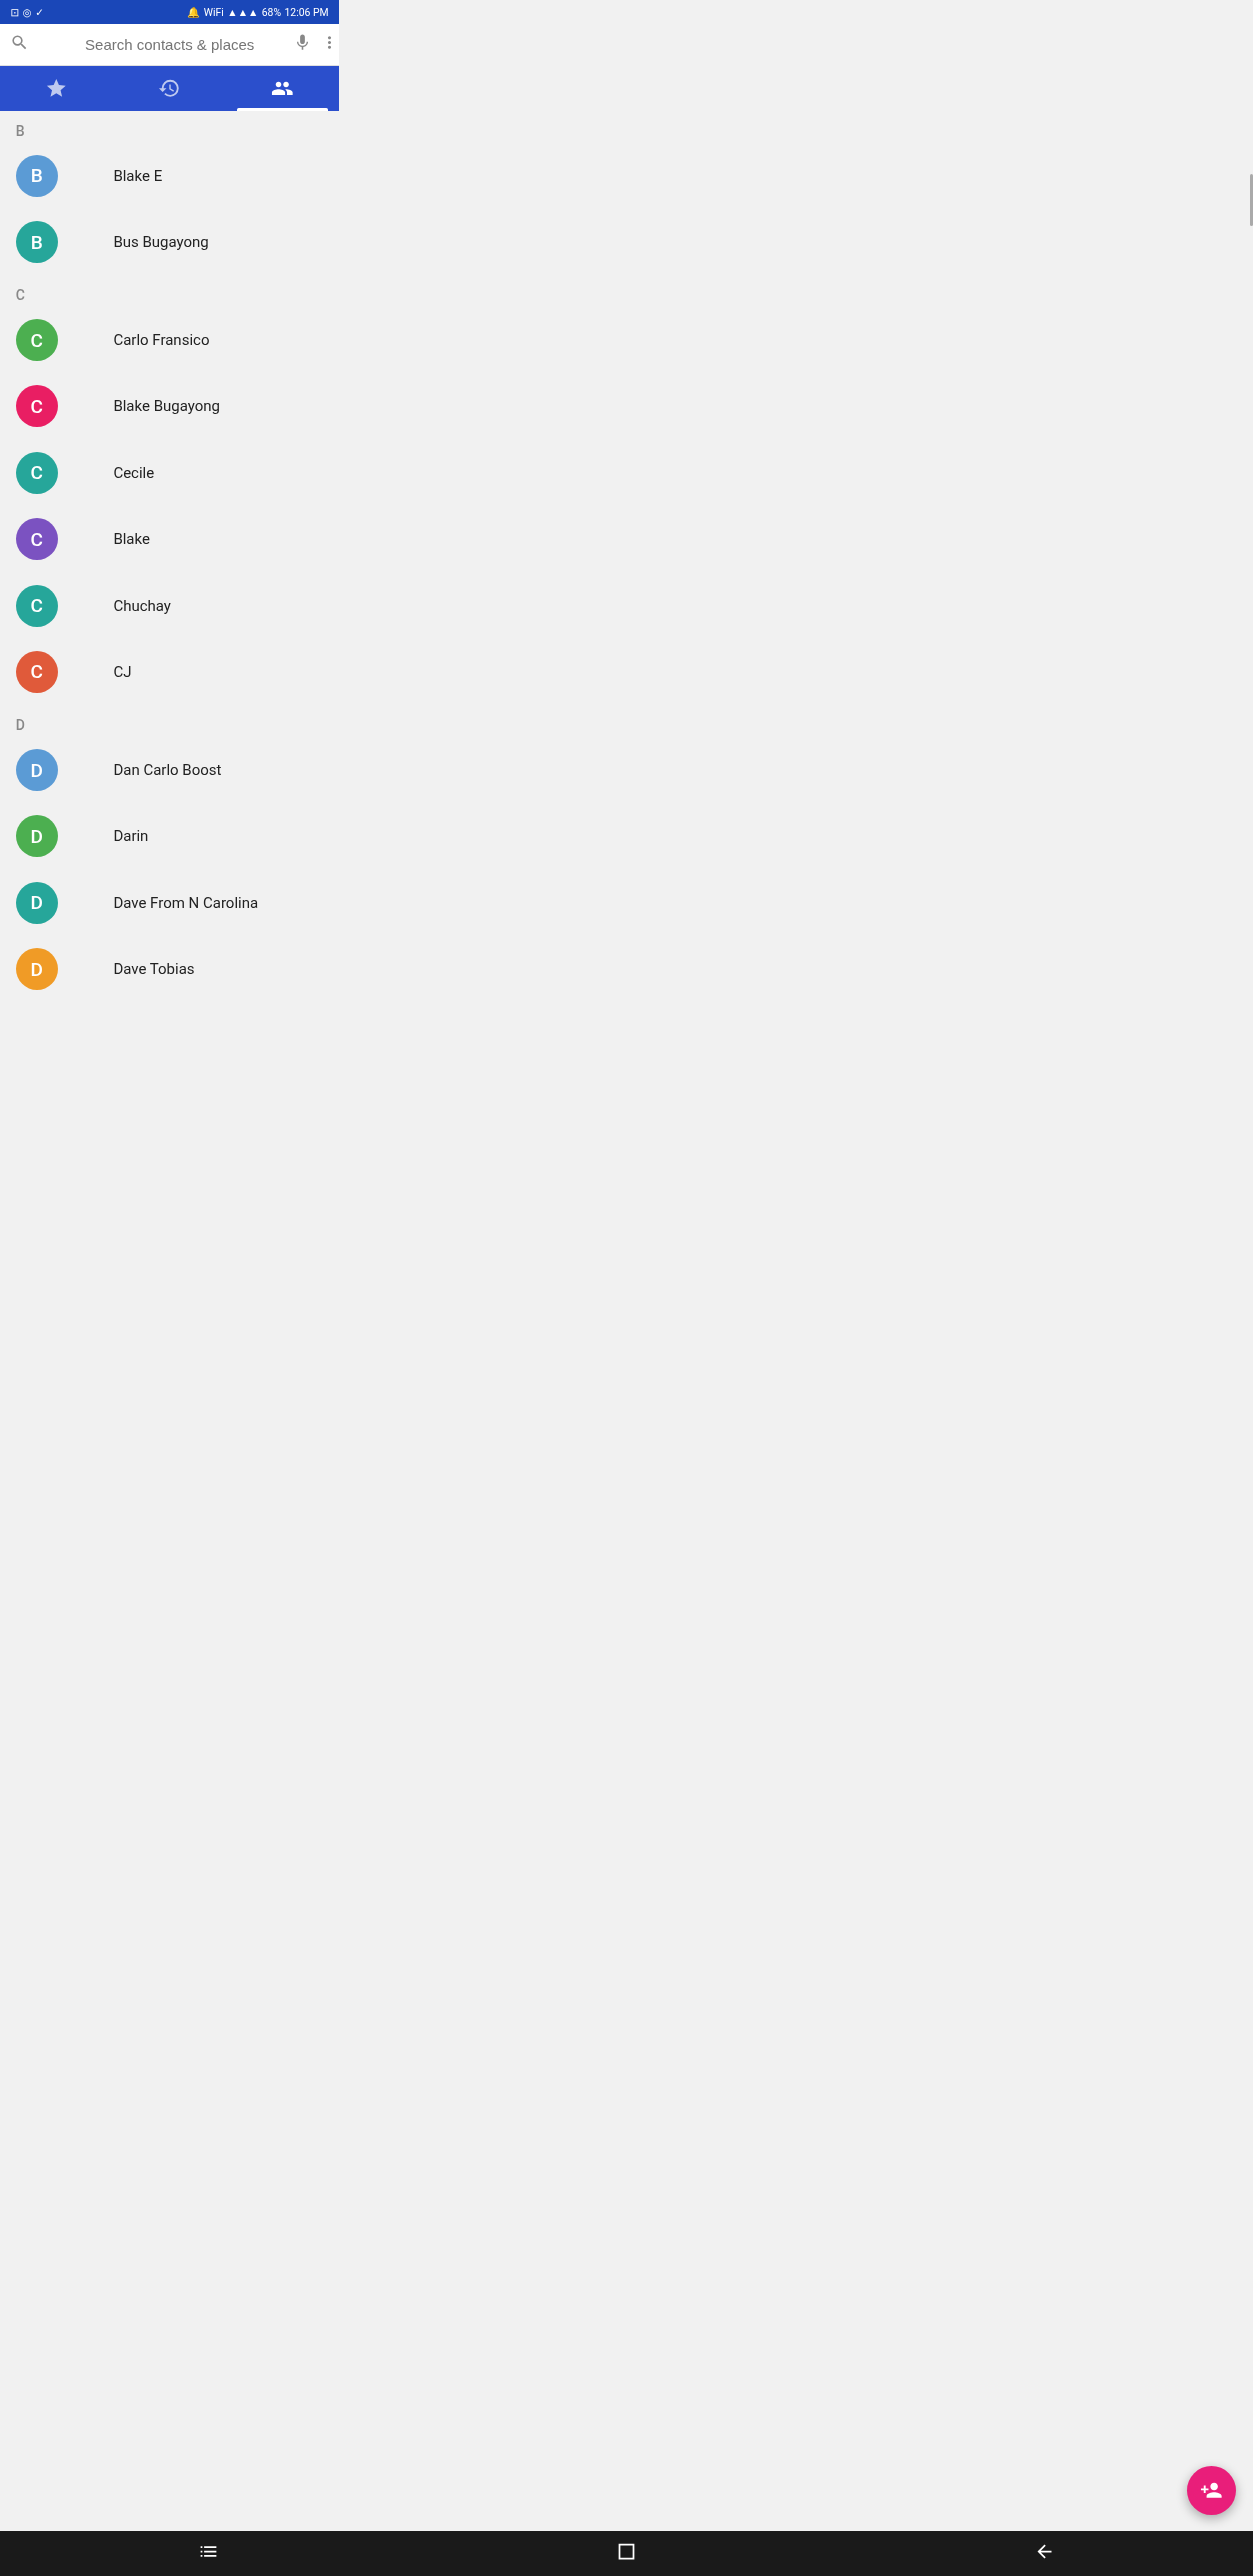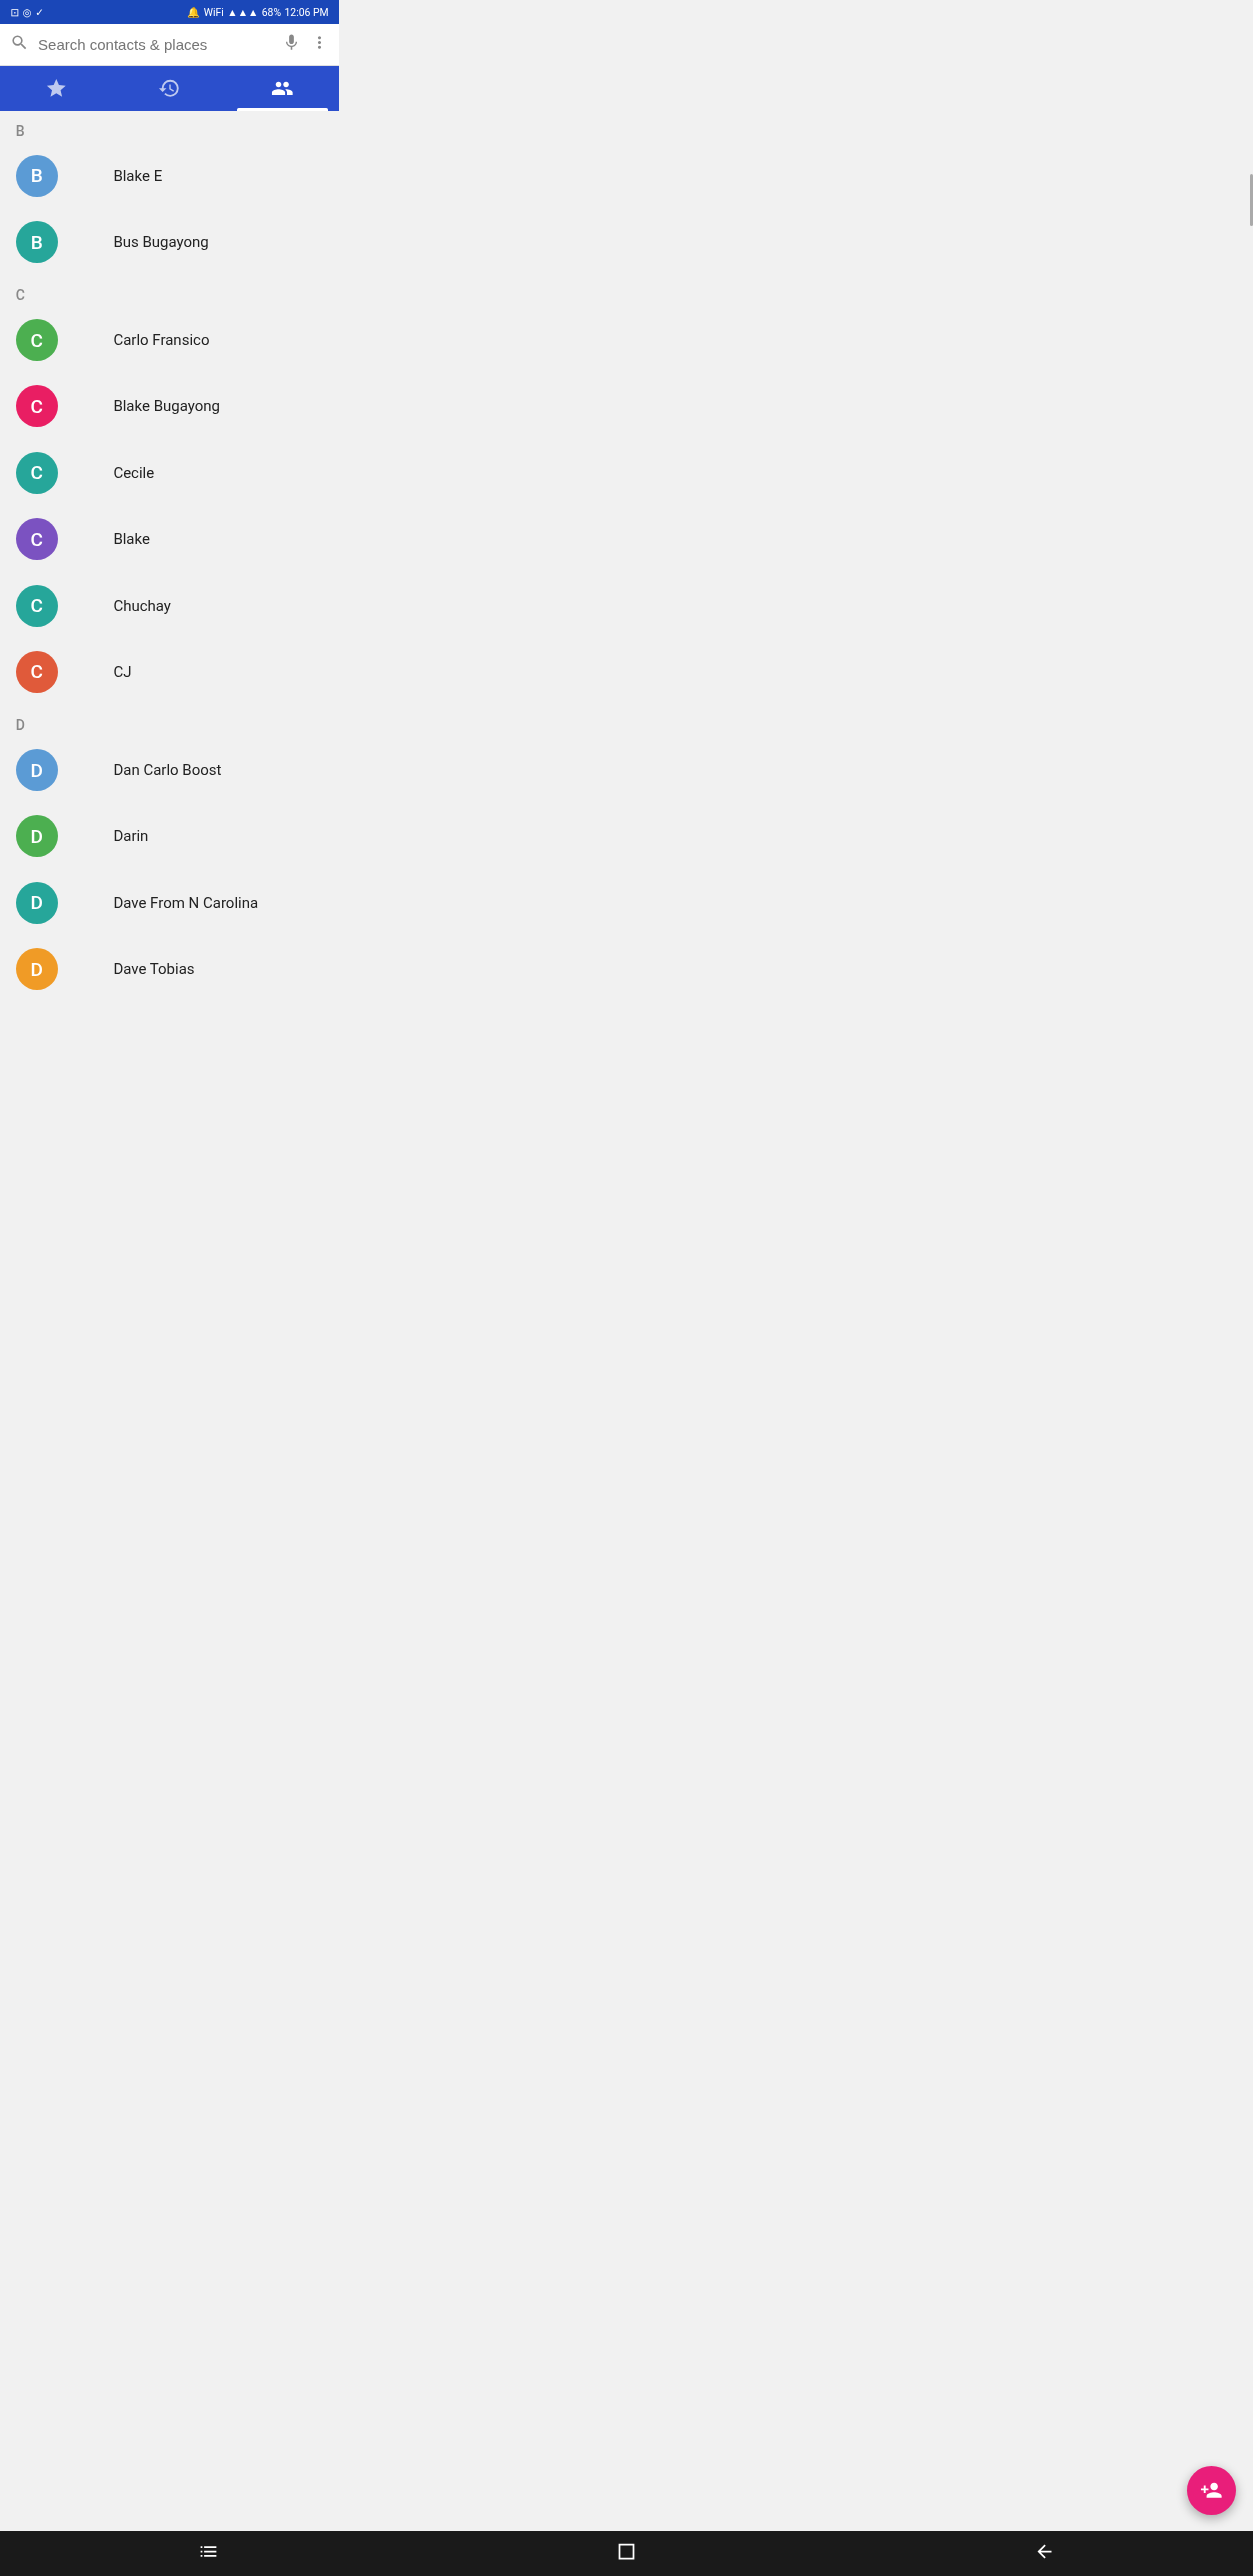--- a/index.html
+++ b/index.html
@@ -52,20 +52,21 @@
       border-bottom: 0.9px solid #e0e0e0;
     }
 
     .search-input {
       flex: 1;
       border: none;
       outline: none;
       font-size: 15px;
       color: #666;
       background: transparent;
+      margin-left: 47px;
     }
 
     .search-icon-wrap {
       color: #888;
       font-size: 15.7px;
     }
 
     .mic-icon-wrap {
       color: #888;
       font-size: 15.7px;

